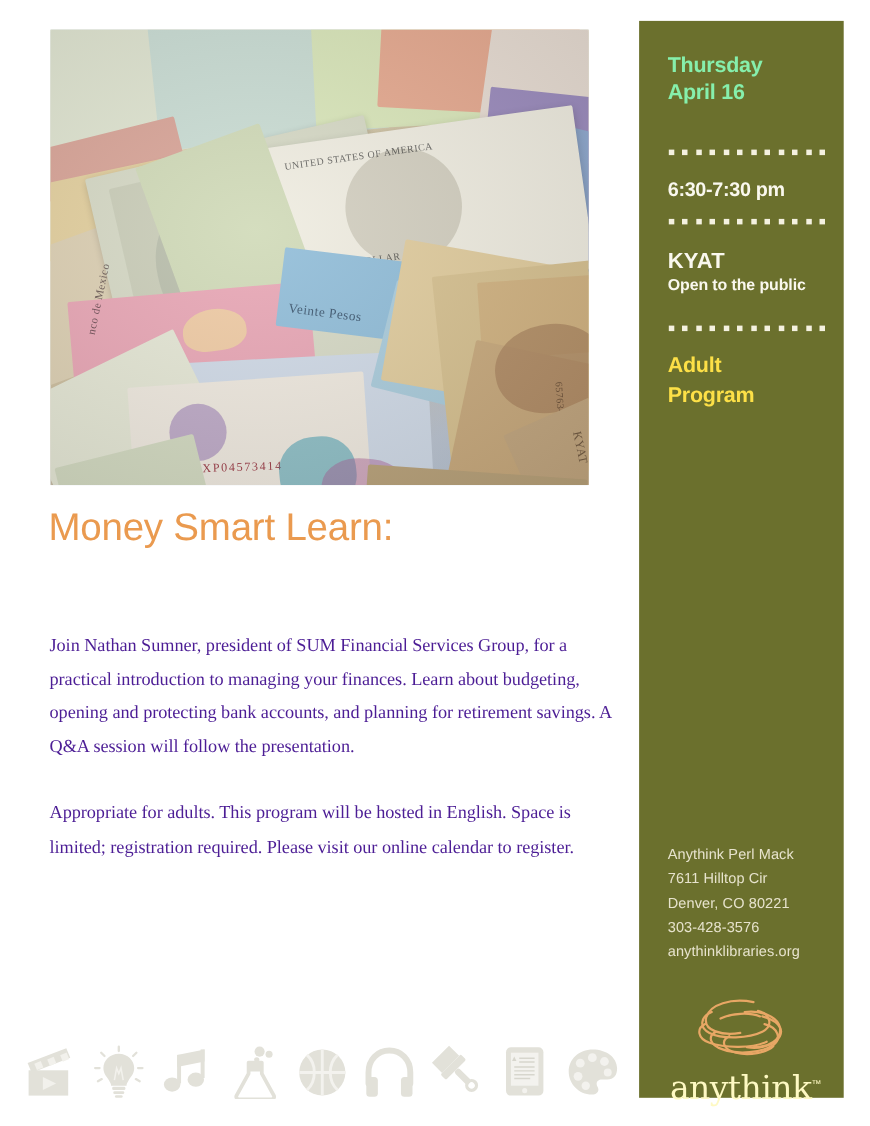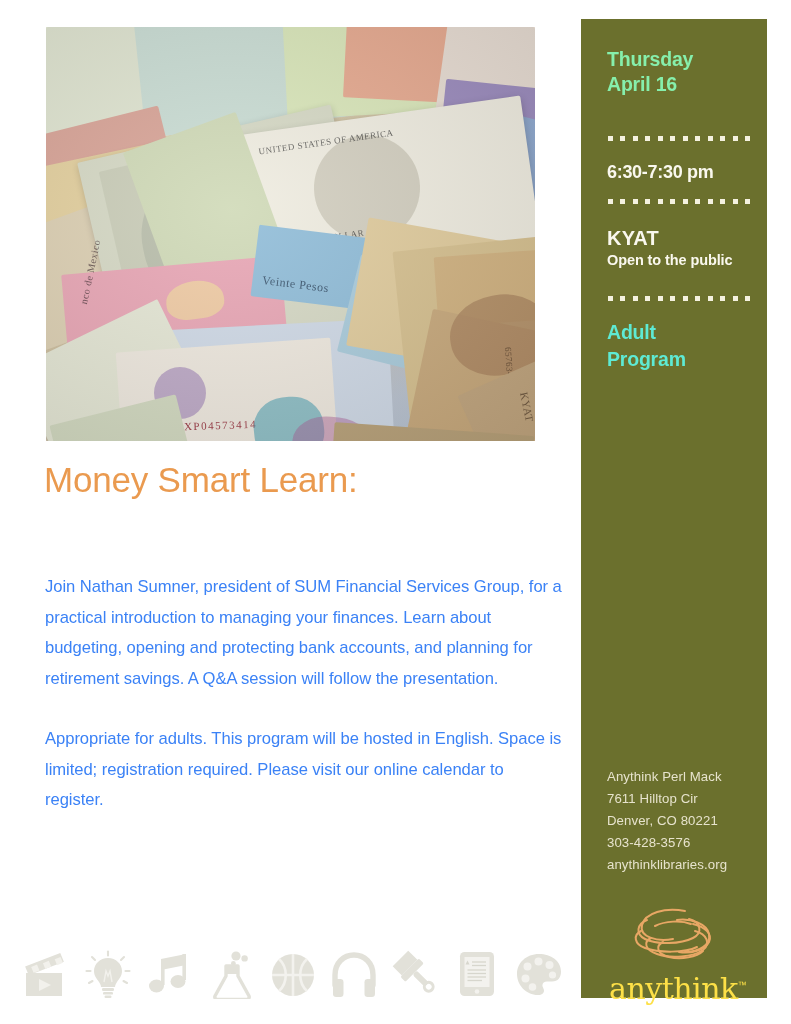--- a/index.html
+++ b/index.html
@@ -77,24 +77,24 @@
   }
 
   
   .body-block {
     position: absolute;
     left: 45px;
     top: 572px;
     width: 520px;
   }
   .body-para {
-    font-family: Liberation Sans, sans-serif;
+    font-family: Liberation Serif, serif;
     font-size: 16.6px;
     line-height: 30.5px;
-    color: #3b82f6;
+    color: #4c1d95;
     letter-spacing: -0.05px;
     margin: 0;
   }
   .body-para + .body-para { margin-top: 30px; }
 
   
   .icon-strip {
     position: absolute;
     left: 20px;
     bottom: 10px;
@@ -180,21 +180,21 @@
     line-height: 20px;
     letter-spacing: -0.1px;
     white-space: nowrap;
   }
   .sb-audience {
     position: absolute;
     top: 300px; left: 0;
     font-size: 19.5px;
     line-height: 27px;
     font-weight: 700;
-    color: #5eead4;
+    color: #fde047;
     letter-spacing: -0.2px;
   }
 
   .sb-address {
     position: absolute;
     top: 747px; left: 0;
     font-size: 13.2px;
     line-height: 22px;
     color: #e7e3cd;
     letter-spacing: 0.1px;
@@ -210,21 +210,21 @@
     width: 150px;
     height: 62px;
     display: block;
   }
   .sb-wordmark {
     position: relative;
     margin-top: 2px;
     font-family: "DejaVu Serif", serif;
     font-size: 30px;
     letter-spacing: -0.5px;
-    color: #fde047;
+    color: #fef9c3;
     line-height: 34px;
     padding-left: 2px;
   }
   .sb-tm {
     font-family: "Liberation Sans", sans-serif;
     font-size: 9px;
     vertical-align: super;
     letter-spacing: 0;
   }
 </style>

